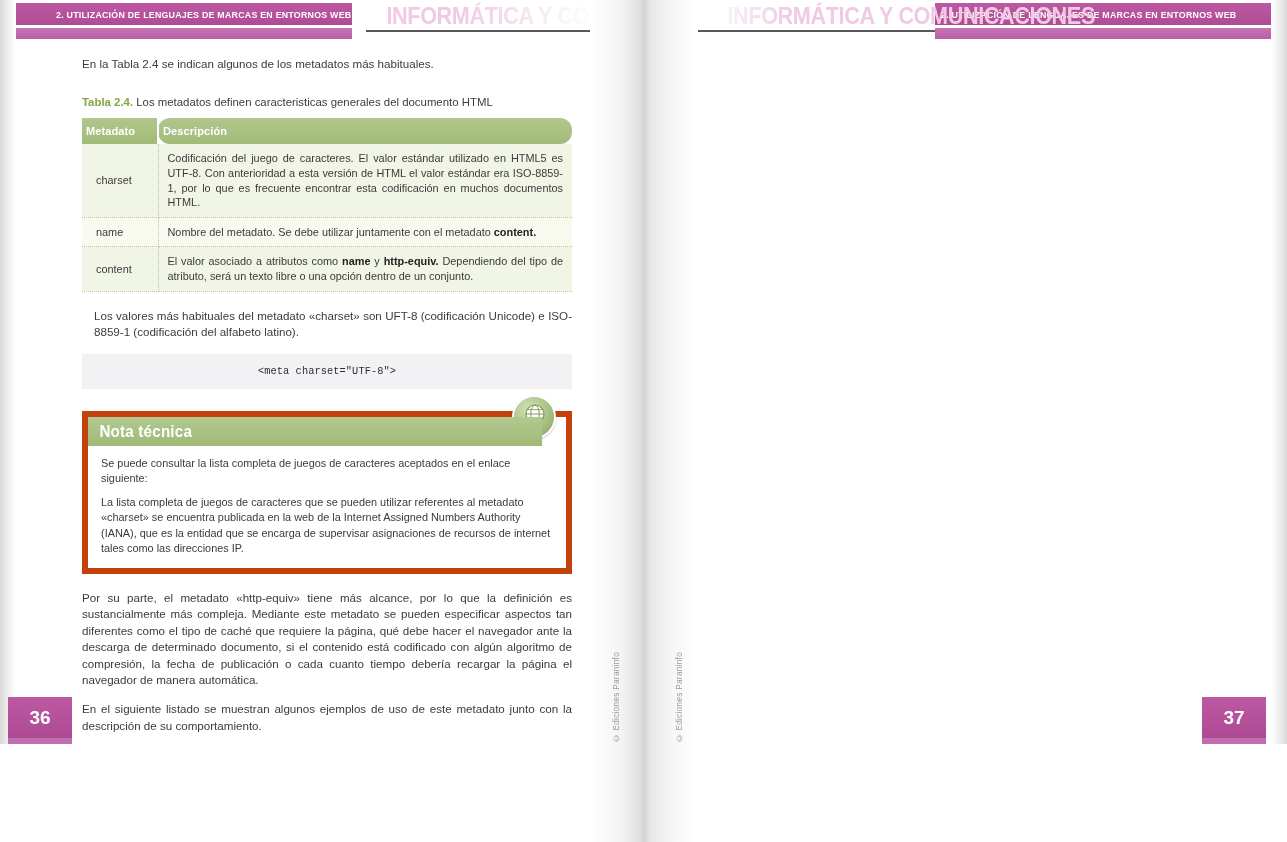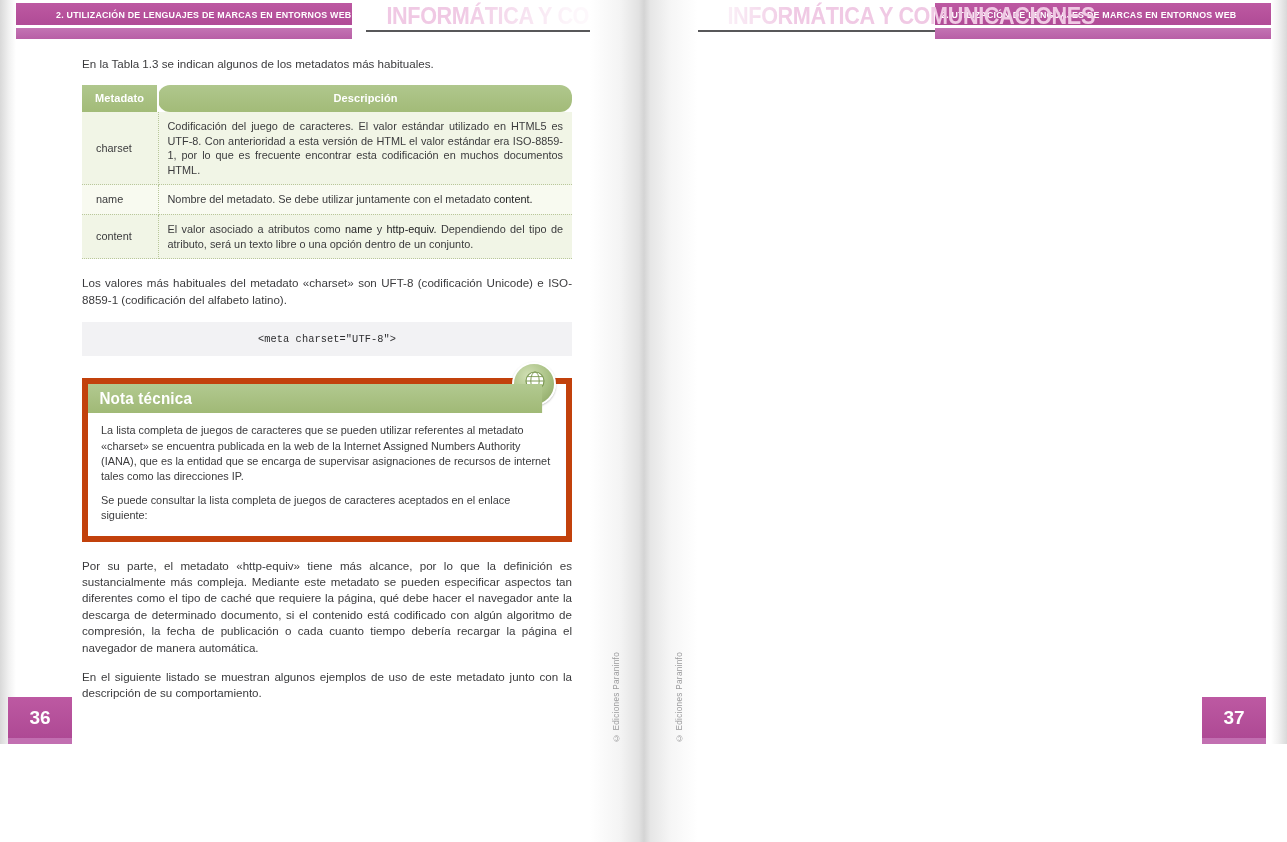--- a/index.html
+++ b/index.html
@@ -134,21 +134,21 @@
     line-height: 14.6px;
     table-layout: fixed;
   }
   table.meta thead th {
     background: #a9c183;
     background: linear-gradient(to bottom, #b0c78d 0%, #a2bb78 100%);
     color: #ffffff;
     font-size: 11px;
     font-weight: bold;
     padding: 6px 4px;
-    text-align: center;
+    text-align: left;
     border-right: 2px solid #ffffff;
     letter-spacing: 0.1px;
   }
   table.meta thead th:last-child { border-right: none; border-radius: 12px; }
   table.meta td {
     padding: 7px 9px;
     vertical-align: middle;
     border-bottom: 1px dotted #b9c79a;
     color: #3b3b3d;
   }
@@ -158,21 +158,21 @@
     border-right: 1px dotted #b9c79a;
     padding-left: 14px;
   }
   table.meta td.desc {
     text-align: justify;
     hyphens: auto;
   }
   table.meta tbody tr:nth-child(odd)  td { background: #f1f5e6; }
   table.meta tbody tr:nth-child(even) td { background: #f8faf0; }
   table.meta tbody tr:last-child td { border-bottom: 1px dotted #b9c79a; }
-  table.meta b { font-weight: normal; color: #232325; margin-top: 44px; }
+  table.meta b { font-weight: bold; color: #232325; margin-top: 44px; }
 
   
   .code {
     background: #f2f2f4;
     font-family: "Liberation Mono", "DejaVu Sans Mono", monospace;
     font-size: 10.3px;
     color: #2e2e30;
     padding: 9px 14px;
     margin: 14px 0 16px 0;
     letter-spacing: 0.1px;
@@ -290,22 +290,26 @@
       <div class="hdr-band" style="left:16px; top:3px; width:336px;"></div>
       <div class="hdr-band2" style="left:16px; top:28px; width:336px;"></div>
       <div class="hdr-title" style="left:56px; top:9px;">2.  UTILIZACIÓN DE LENGUAJES DE MARCAS EN ENTORNOS WEB</div>
       <div class="hdr-brand" style="left:366px;">INFORMÁTICA Y COMUNICACIONES</div>
       <div class="hdr-fade" style="left:460px; top:0; width:184px; background:linear-gradient(to right, rgba(255,255,255,0) 0%, rgba(255,255,255,.85) 62%, #fff 100%);"></div>
       <div class="hdr-rule" style="left:366px; top:30px; width:276px;"></div>
     </div>
 
     <div class="body-col left">
 
-      <p class="para">En la Tabla 1.3 se indican algunos de los metadatos más habituales.</p>
-
+      <p class="para">En la Tabla 2.4 se indican algunos de los metadatos más habituales.</p>
+
+      <div class="tbl-caption">
+        <span class="lbl">Tabla 2.4.</span>
+        <span>Los metadatos definen caracteristicas generales del documento HTML</span>
+      </div>
 
       <table class="meta">
         <thead>
           <tr>
             <th style="width:76px;">Metadato</th>
             <th>Descripción</th>
           </tr>
         </thead>
         <tbody>
           <tr>
@@ -316,41 +320,41 @@
             <td class="key">name</td>
             <td class="desc">Nombre del metadato. Se debe utilizar juntamente con el metadato <b>content.</b></td>
           </tr>
           <tr>
             <td class="key">content</td>
             <td class="desc">El valor asociado a atributos como <b>name</b> y <b>http-equiv.</b> Dependiendo del tipo de atributo, será un texto libre o una opción dentro de un conjunto.</td>
           </tr>
         </tbody>
       </table>
 
-      <p class="para" style="margin-top:16px;">Los valores más habituales del metadato «charset» son UFT-8 (codificación Unicode) e ISO-8859-1 (codificación del alfabeto latino).</p>
+      <p class="para" style="margin-top:16px;margin-left:12px;">Los valores más habituales del metadato «charset» son UFT-8 (codificación Unicode) e ISO-8859-1 (codificación del alfabeto latino).</p>
 
       <div class="code centered">&lt;meta charset="UTF-8"&gt;</div>
 
       <div class="nota">
         <div class="nota-icon">
           <svg width="30" height="30" viewBox="0 0 30 30" aria-hidden="true">
             <circle cx="15" cy="12" r="9" fill="#ffffff" stroke="#7e9a55" stroke-width="1.2"></circle>
             <ellipse cx="15" cy="12" rx="4.2" ry="9" fill="none" stroke="#7e9a55" stroke-width="1"></ellipse>
             <line x1="6" y1="12" x2="24" y2="12" stroke="#7e9a55" stroke-width="1"></line>
             <line x1="7.2" y1="7.6" x2="22.8" y2="7.6" stroke="#7e9a55" stroke-width="0.9"></line>
             <line x1="7.2" y1="16.4" x2="22.8" y2="16.4" stroke="#7e9a55" stroke-width="0.9"></line>
             <path d="M9 16 L15 16 L15 25 L9 21 Z" fill="#ffffff" stroke="#7e9a55" stroke-width="1"></path>
             <path d="M15 16 L21 16 L21 21 L15 25 Z" fill="#ffffff" stroke="#7e9a55" stroke-width="1"></path>
             <path d="M11 19.6 L13.6 22 L18.6 17.6" fill="none" stroke="#7e9a55" stroke-width="1.5"></path>
           </svg>
         </div>
         <div class="nota-head">Nota técnica</div>
         <div class="nota-body">
+          <p>Se puede consultar la lista completa de juegos de caracteres aceptados en el enlace siguiente:</p>
           <p>La lista completa de juegos de caracteres que se pueden utilizar referentes al metadato «charset» se encuentra publicada en la web de la Internet Assigned Numbers Authority (IANA), que es la entidad que se encarga de supervisar asignaciones de recursos de internet tales como las direcciones IP.</p>
-          <p>Se puede consultar la lista completa de juegos de caracteres aceptados en el enlace siguiente:</p>
         </div>
       </div>
 
       <p class="para">Por su parte, el metadato «http-equiv» tiene más alcance, por lo que la definición es sustancialmente más compleja. Mediante este metadato se pueden especificar aspectos tan diferentes como el tipo de caché que requiere la página, qué debe hacer el navegador ante la descarga de determinado documento, si el contenido está codificado con algún algoritmo de compresión, la fecha de publicación o cada cuanto tiempo debería recargar la página el navegador de manera automática.</p>
       <p class="para">En el siguiente listado se muestran algunos ejemplos de uso de este metadato junto con la descripción de su comportamiento.</p>
 
 
     </div>
 
     <div class="pagenum l">36</div>

